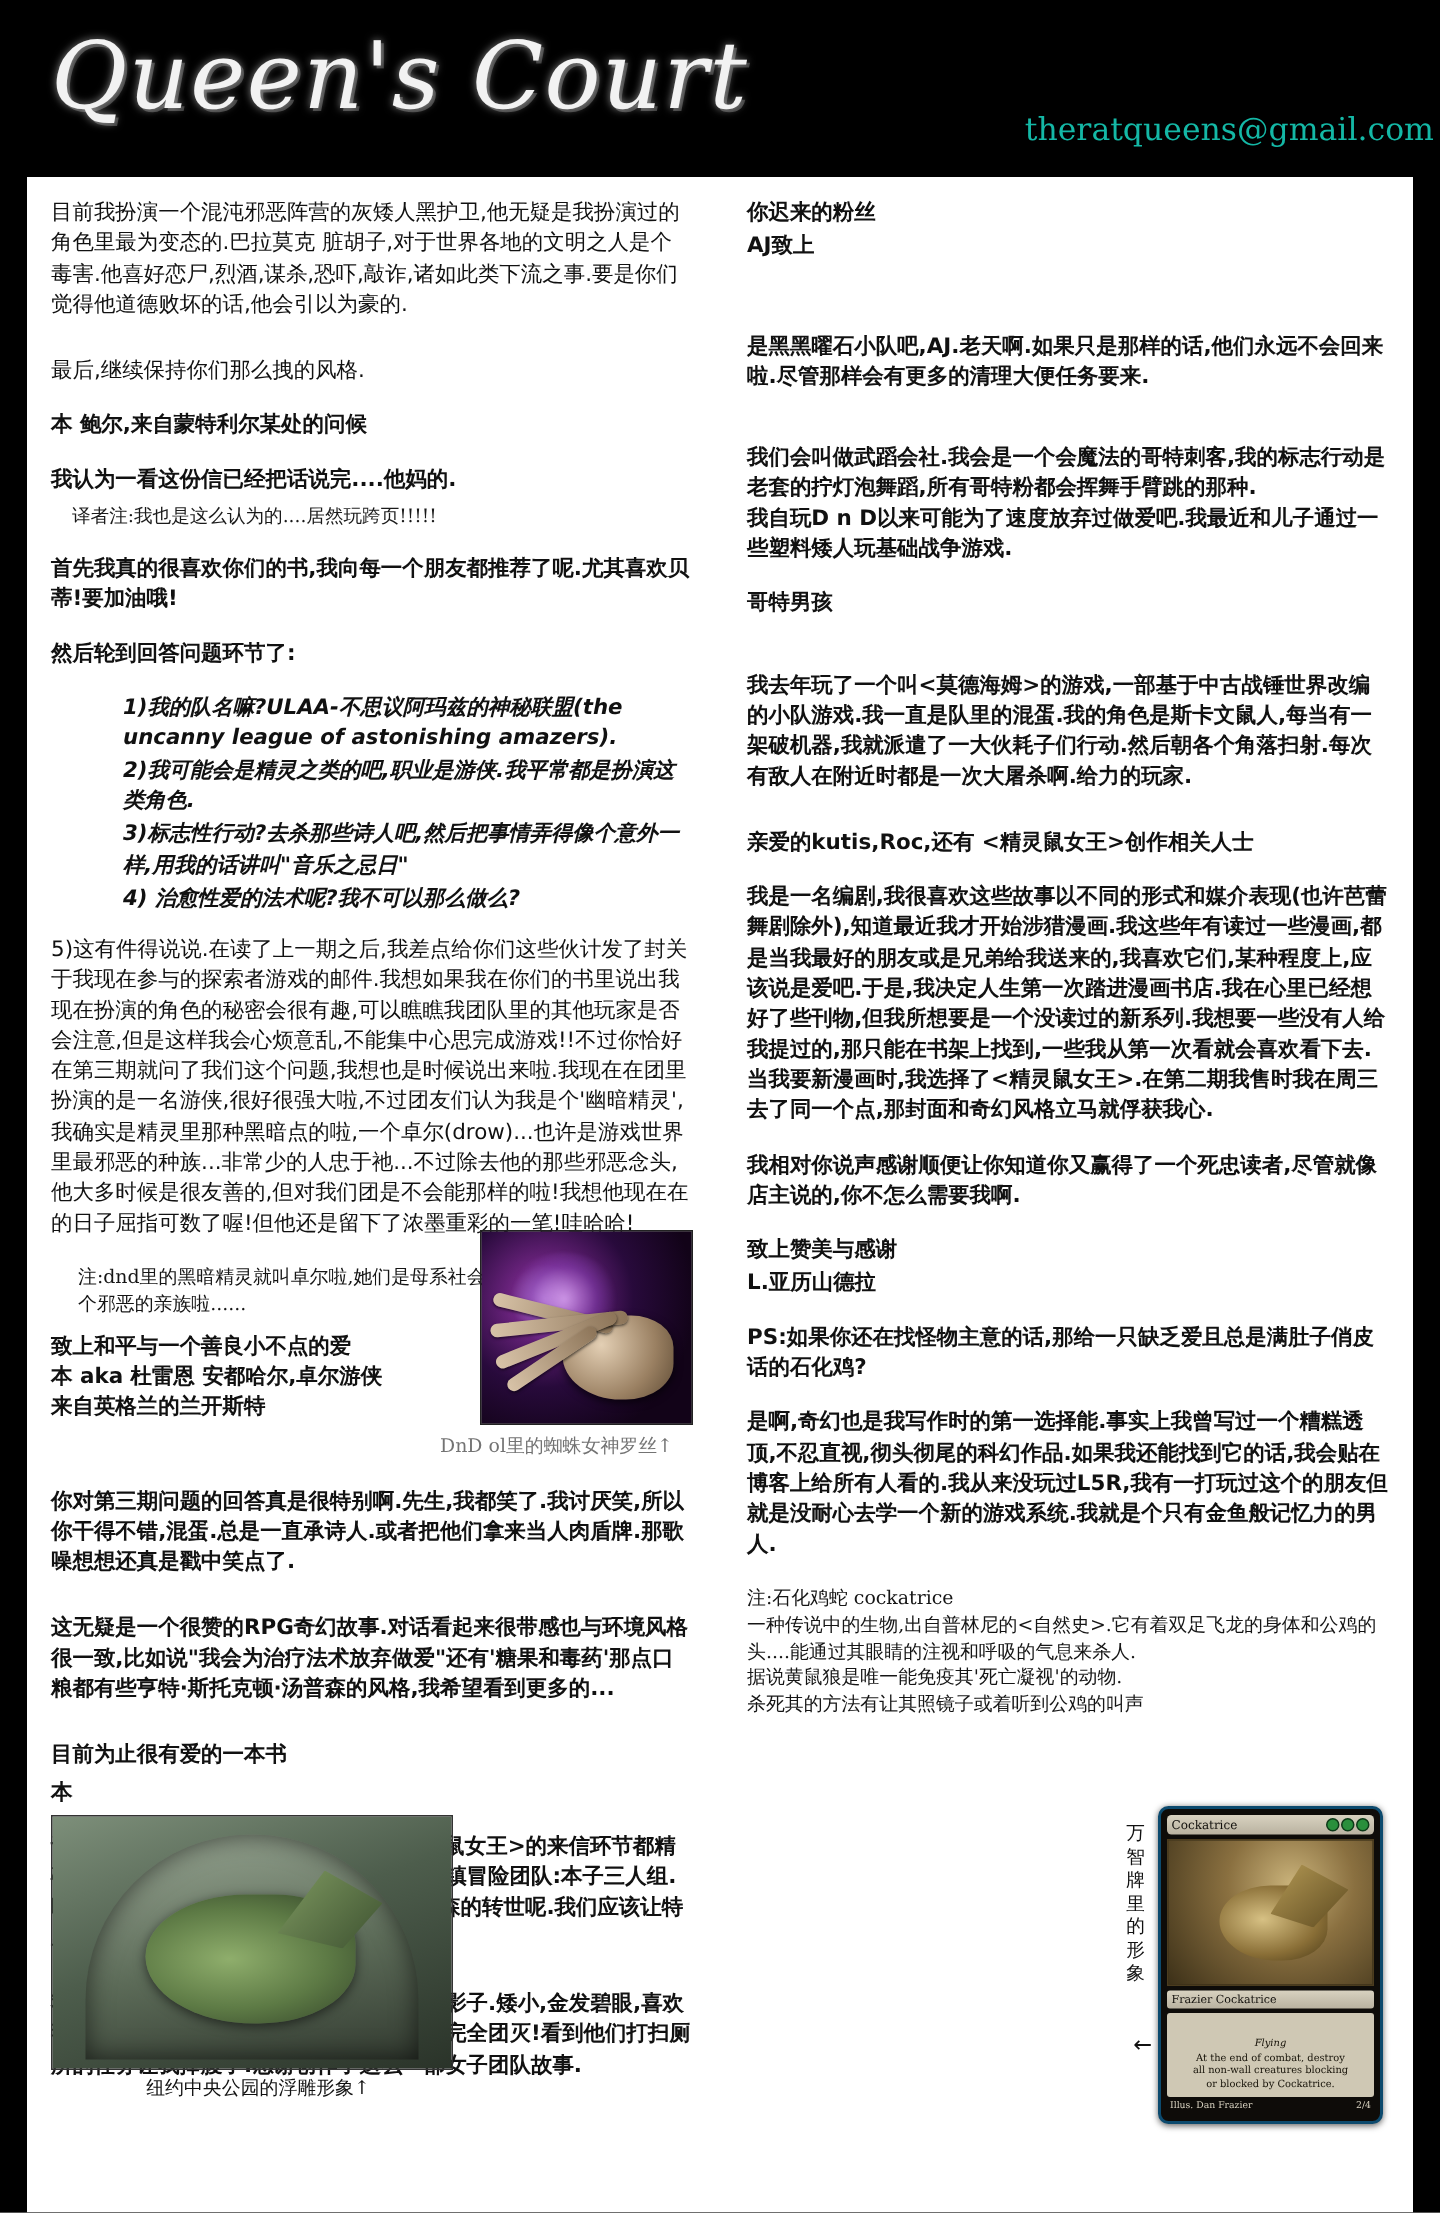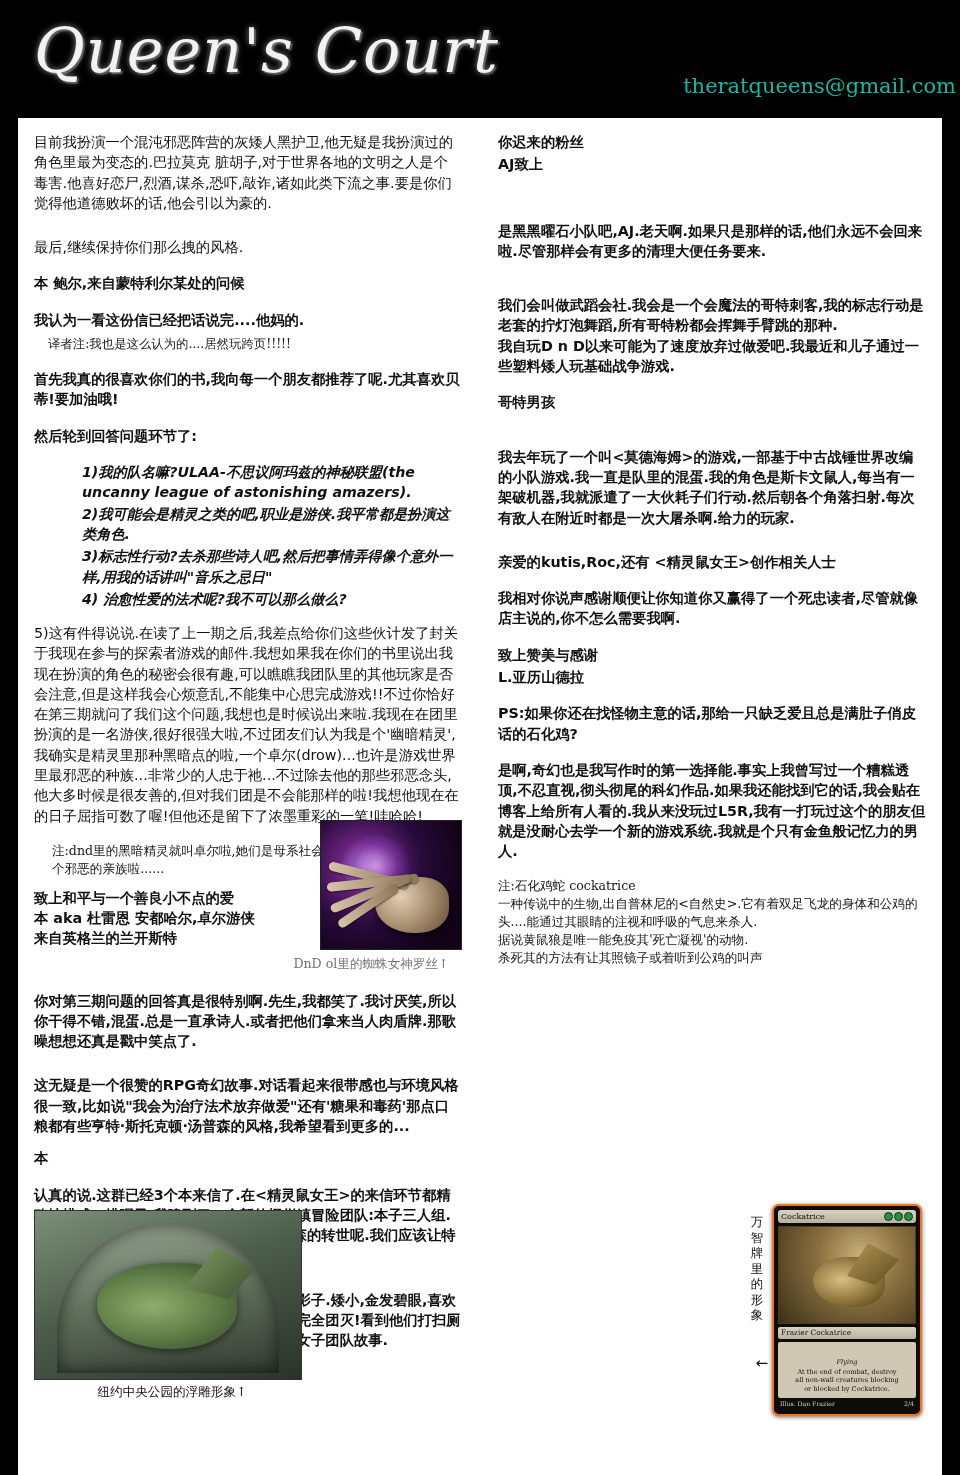--- a/index.html
+++ b/index.html
@@ -197,21 +197,21 @@
     color: #111;
   }
   
   .card {
     position: absolute;
     right: 4px;
     top: 1072px;
     width: 150px;
     height: 212px;
     background: #0e0c09;
-    border: 2px solid #f97316;
+    border: 2px solid #0c4a6e;
     border-radius: 7px;
     padding: 4px;
     box-sizing: border-box;
     font-family: "DejaVu Serif", serif;
     box-shadow: 0 1px 4px rgba(0,0,0,0.6);
   }
   .card-titlebar {
     height: 13px;
     background: linear-gradient(#d8d2c0, #b9b2a0);
     border-radius: 3px;
@@ -348,20 +348,21 @@
         <div class="limb" style="left:18px; top:100px; width:70px; transform:rotate(-34deg);"></div>
       </div>
       <div class="cap-spider">DnD ol里的蜘蛛女神罗丝↑</div>
 
       <div style="height:26px"></div>
 
       <p class="bold">你对第三期问题的回答真是很特别啊.先生,我都笑了.我讨厌笑,所以你干得不错,混蛋.总是一直承诗人.或者把他们拿来当人肉盾牌.那歌噪想想还真是戳中笑点了.</p>
       <div class="spacer-sm"></div>
       <p class="bold">这无疑是一个很赞的RPG奇幻故事.对话看起来很带感也与环境风格很一致,比如说"我会为治疗法术放弃做爱"还有'糖果和毒药'那点口粮都有些亨特·斯托克顿·汤普森的风格,我希望看到更多的...</p>
       <div class="spacer-sm"></div>
+      <p class="bold">目前为止很有爱的一本书</p>
       <p class="bold" style="margin-top:-12px">本</p>
       <p class="bold">认真的说.这群已经3个本来信了.在&lt;精灵鼠女王&gt;的来信环节都精确地排成一排呢子.我嗅到了一个新的栅栏镇冒险团队:本子三人组.嗯,贝蒂这个小不点也许还真是亨特S汤普森的转世呢.我们应该让特里·吉列姆来拍真人电影.</p>
       <div class="spacer-sm"></div>
       <p class="bold">我太喜欢贝蒂了.她让我看到了很多自己的影子.矮小,金发碧眼,喜欢毒药和黑暗,我真希望黑暗女王小队没有被完全团灭!看到他们打扫厕所的任务让我捧腹了.感谢创作了这么一部女子团队故事.</p>
 
       <div class="img-relief">
         <div class="arch"></div>
         <div class="dragon"></div>
         <div class="wing"></div>
       </div>
@@ -375,20 +376,21 @@
       <div class="spacer-lg"></div>
       <p class="bold">是黑黑曜石小队吧,AJ.老天啊.如果只是那样的话,他们永远不会回来啦.尽管那样会有更多的清理大便任务要来.</p>
       <div class="spacer-md"></div>
       <p class="bold" style="white-space:pre-line;">我们会叫做武蹈会社.我会是一个会魔法的哥特刺客,我的标志行动是老套的拧灯泡舞蹈,所有哥特粉都会挥舞手臂跳的那种.
 我自玩D n D以来可能为了速度放弃过做爱吧.我最近和儿子通过一些塑料矮人玩基础战争游戏.</p>
       <p class="bold">哥特男孩</p>
       <div class="spacer-md"></div>
       <p class="bold">我去年玩了一个叫&lt;莫德海姆&gt;的游戏,一部基于中古战锤世界改编的小队游戏.我一直是队里的混蛋.我的角色是斯卡文鼠人,每当有一架破机器,我就派遣了一大伙耗子们行动.然后朝各个角落扫射.每次有敌人在附近时都是一次大屠杀啊.给力的玩家.</p>
       <div class="spacer-sm"></div>
       <p class="bold">亲爱的kutis,Roc,还有 &lt;精灵鼠女王&gt;创作相关人士</p>
+      <p class="bold">我是一名编剧,我很喜欢这些故事以不同的形式和媒介表现(也许芭蕾舞剧除外),知道最近我才开始涉猎漫画.我这些年有读过一些漫画,都是当我最好的朋友或是兄弟给我送来的,我喜欢它们,某种程度上,应该说是爱吧.于是,我决定人生第一次踏进漫画书店.我在心里已经想好了些刊物,但我所想要是一个没读过的新系列.我想要一些没有人给我提过的,那只能在书架上找到,一些我从第一次看就会喜欢看下去.当我要新漫画时,我选择了&lt;精灵鼠女王&gt;.在第二期我售时我在周三去了同一个点,那封面和奇幻风格立马就俘获我心.</p>
       <p class="bold">我相对你说声感谢顺便让你知道你又赢得了一个死忠读者,尽管就像店主说的,你不怎么需要我啊.</p>
       <p class="bold" style="margin-bottom:2px">致上赞美与感谢</p>
       <p class="bold">L.亚历山德拉</p>
       <p class="bold">PS:如果你还在找怪物主意的话,那给一只缺乏爱且总是满肚子俏皮话的石化鸡?</p>
       <p class="bold">是啊,奇幻也是我写作时的第一选择能.事实上我曾写过一个糟糕透顶,不忍直视,彻头彻尾的科幻作品.如果我还能找到它的话,我会贴在博客上给所有人看的.我从来没玩过L5R,我有一打玩过这个的朋友但就是没耐心去学一个新的游戏系统.我就是个只有金鱼般记忆力的男人.</p>
       <div class="note-block" style="white-space:pre-line; margin-left:0">注:石化鸡蛇 cockatrice
 一种传说中的生物,出自普林尼的&lt;自然史&gt;.它有着双足飞龙的身体和公鸡的头....能通过其眼睛的注视和呼吸的气息来杀人.
 据说黄鼠狼是唯一能免疫其'死亡凝视'的动物.
 杀死其的方法有让其照镜子或着听到公鸡的叫声</div>
 

